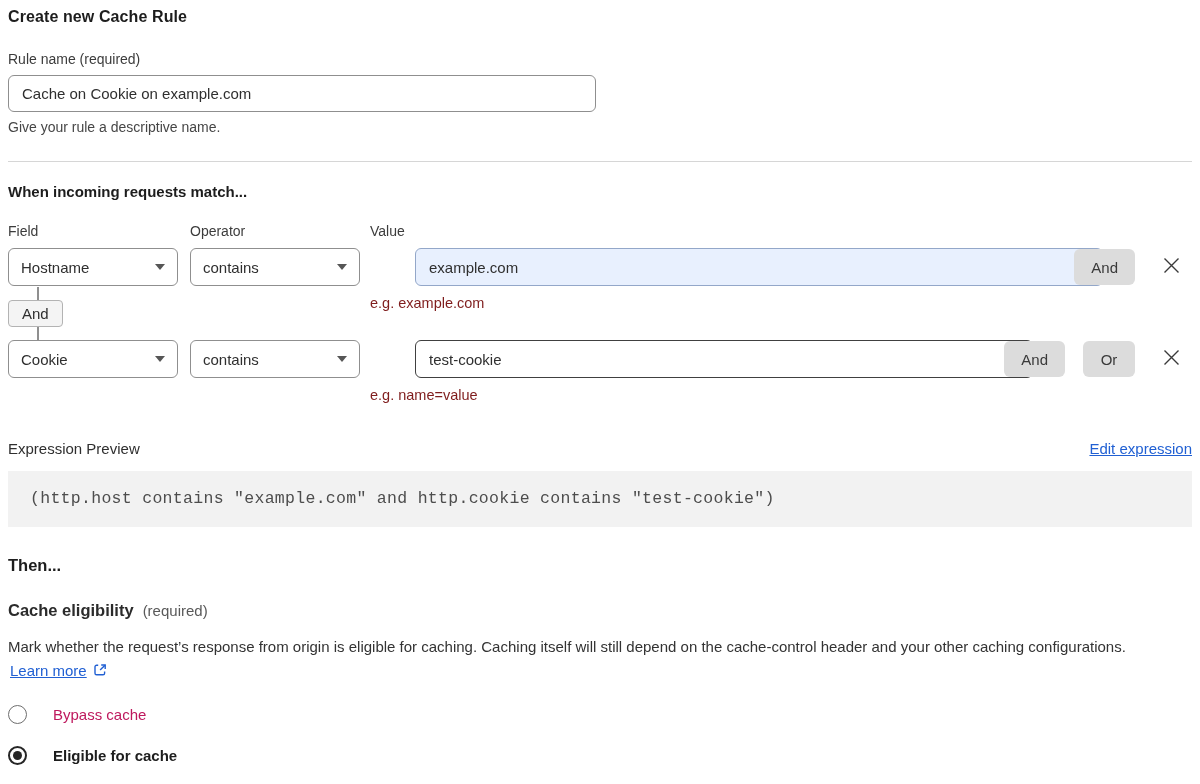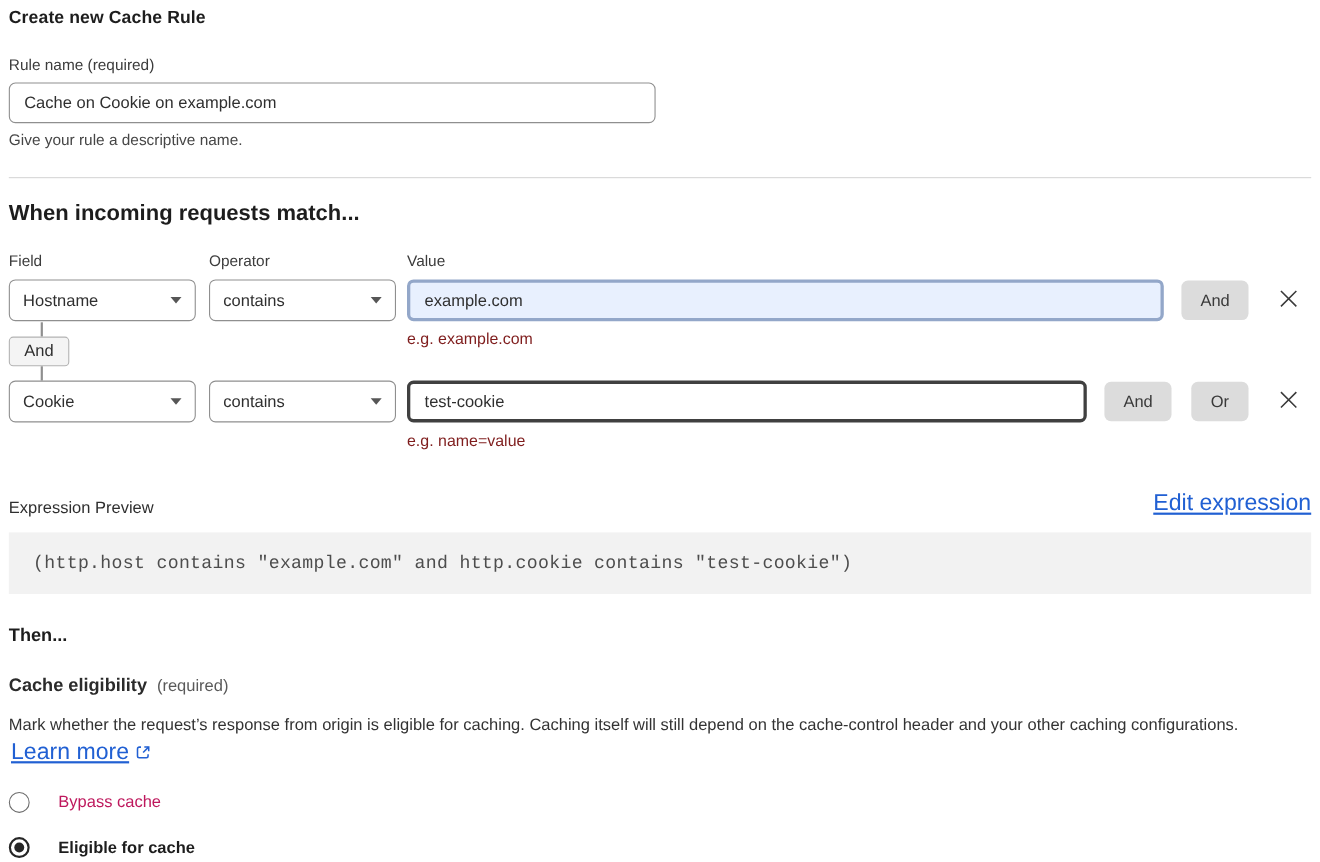--- a/index.html
+++ b/index.html
@@ -28,21 +28,21 @@
     padding: 0 13px; font-size: 15px;
     font-family: "Liberation Sans", sans-serif;
     color: #2f2f2f; background: #fff; outline: none;
   }
   .helper-text { font-size: 14px; color: #464646; margin-top: 7px; }
 
   .divider { border: none; border-top: 1px solid #d6d6d6; margin-top: 26px; }
 
   
   .section-heading {
-    font-size: 20px; font-weight: 700; color: #1d1d1d;
+    font-size: 15px; font-weight: 700; color: #1d1d1d;
     margin-top: 21px;
   }
   .col-labels { display: flex; margin-top: 23px; font-size: 14px; color: #3c3c3c; }
   .col-labels .c1 { width: 182px; }
   .col-labels .c2 { width: 180px; }
 
   .rule-row { display: flex; align-items: flex-start; margin-top: 9px; }
   .select-box {
     width: 170px; height: 38px; flex: 0 0 170px;
     border: 1px solid #8f8f8f; border-radius: 6px;
@@ -54,24 +54,24 @@
   .chev {
     width: 0; height: 0;
     border-left: 5px solid transparent;
     border-right: 5px solid transparent;
     border-top: 6px solid #565656;
     margin-left: 6px;
   }
   .value-col { flex: 1 1 auto; margin-left: 10px; display: flex; flex-direction: column; }
   .value-input {
     height: 38px; width: 100%;
-    border: 3px solid #404040; border-radius: 6px;
+    border: 1px solid #404040; border-radius: 6px;
     padding: 0 13px; font-size: 15px;
     font-family: "Liberation Sans", sans-serif;
-    color: #2f2f2f; background: #fff; outline: none;
+    color: #2f2f2f; background: #fff; outline: none; margin-left: 45px;
   }
   .value-input.highlight { background: #e8f0fe; border-color: #93a7c9; }
   .value-hint { font-size: 14.5px; color: #7f1d1d; margin-top: 9px; }
 
   .row-actions { display: flex; gap: 18px; margin-left: 16px; margin-top: 1px; }
   .chip-btn {
     min-width: 52px; height: 36px; padding: 0 17px;
     background: #dcdcdc; border: none; border-radius: 6px;
     font-size: 15px; color: #3a3a3a;
     font-family: "Liberation Sans", sans-serif;
@@ -90,21 +90,21 @@
   .and-chip {
     background: #f4f4f4; border: 1px solid #b3b3b3; border-radius: 4px;
     padding: 4px 13px; font-size: 15px; color: #2f2f2f;
     cursor: pointer;
   }
 
   
   .expr-header { display: flex; justify-content: space-between; align-items: flex-end; margin-top: 37px; }
   .expr-label { font-size: 15px; color: #2f2f2f; }
   .link {
-    color: #2160d3; text-decoration: underline; font-size: 21px; cursor: pointer;
+    color: #2160d3; text-decoration: underline; font-size: 15px; cursor: pointer;
   }
   .code-block {
     margin-top: 14px; background: #f2f2f2;
     padding: 18px 20px 19px 22px;
     font-family: "Liberation Mono", "DejaVu Sans Mono", monospace;
     font-size: 16.5px; letter-spacing: .3px; color: #4d4d4d;
     white-space: pre;
   }
 
   

